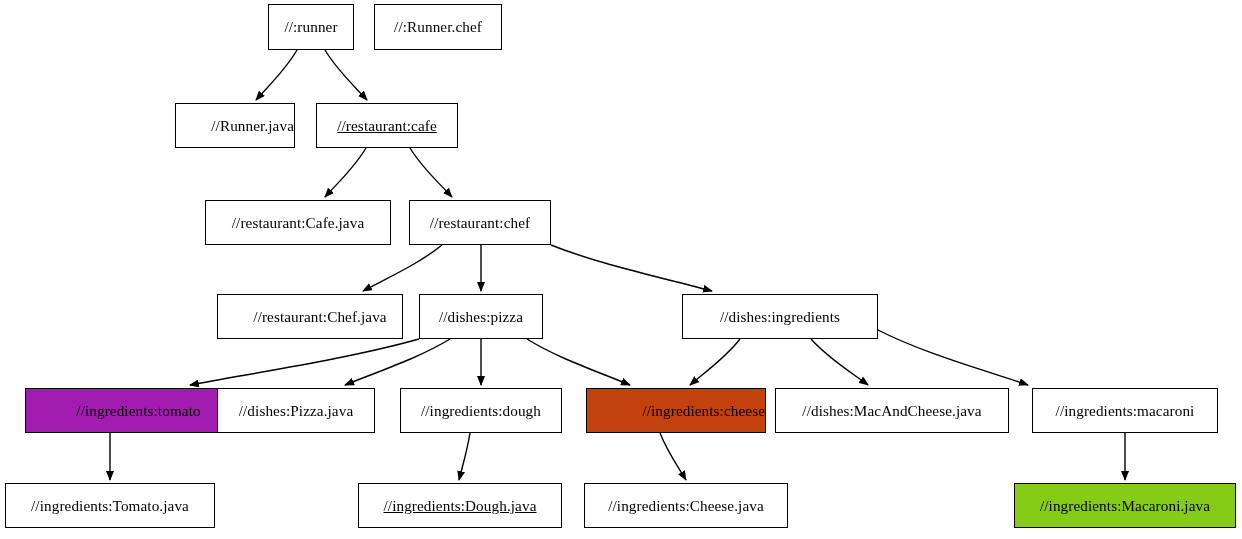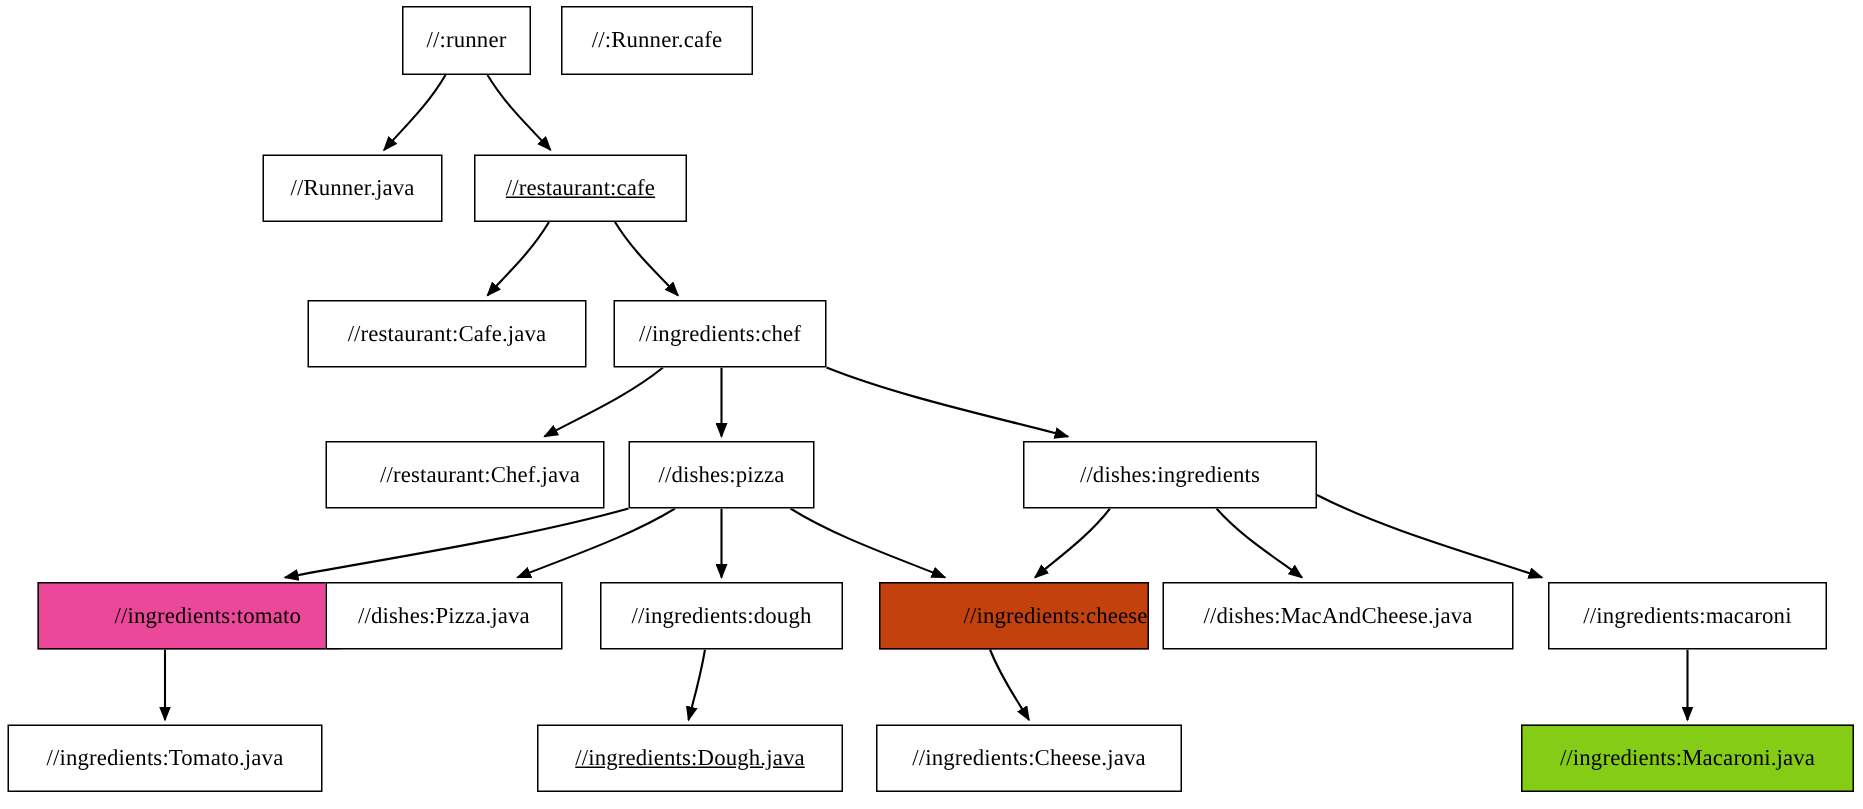--- a/index.html
+++ b/index.html
@@ -80,44 +80,44 @@
         <path d="M 660 433 C 667.8 452.74 678.2 466.84 686 480" fill="none" stroke="#000000" stroke-width="1.4" marker-end="url(#arrowhead)"></path>
         <path d="M 1125 433 C 1125 452.74 1125 466.84 1125 480" fill="none" stroke="#000000" stroke-width="1.4" marker-end="url(#arrowhead)"></path>
       </g>
   </svg>
 
   <div id="node-layer">
       <div class="graph-node" style="left: 268px; top: 4px; width: 86px; height: 46px; border-color: rgb(0, 0, 0); background: rgb(255, 255, 255);">
         <span class="node-label">//:runner</span>
       </div>
       <div class="graph-node" style="left: 374px; top: 4px; width: 128px; height: 46px; border-color: rgb(0, 0, 0); background: rgb(255, 255, 255);">
-        <span class="node-label">//:Runner.cafe</span>
+        <span class="node-label">//:Runner.chef</span>
       </div>
-      <div class="graph-node" style="left: 175px; top: 103px; width: 120px; height: 45px; border-color: rgb(0, 0, 0); background: rgb(255, 255, 255);">
+      <div class="graph-node" style="left: 175px; top: 103px; width: 120px; height: 45px; border-color: rgb(0, 0, 0); background: rgb(255, 255, 255); justify-content: flex-end;">
         <span class="node-label">//Runner.java</span>
       </div>
       <div class="graph-node" style="left: 316px; top: 103px; width: 142px; height: 45px; border-color: rgb(0, 0, 0); background: rgb(255, 255, 255); text-decoration: underline;">
         <span class="node-label">//restaurant:cafe</span>
       </div>
       <div class="graph-node" style="left: 205px; top: 200px; width: 186px; height: 45px; border-color: rgb(0, 0, 0); background: rgb(255, 255, 255);">
         <span class="node-label">//restaurant:Cafe.java</span>
       </div>
       <div class="graph-node" style="left: 409px; top: 200px; width: 142px; height: 45px; border-color: rgb(0, 0, 0); background: rgb(255, 255, 255);">
-        <span class="node-label">//ingredients:chef</span>
+        <span class="node-label">//restaurant:chef</span>
       </div>
       <div class="graph-node" style="left: 217px; top: 294px; width: 186px; height: 45px; border-color: rgb(0, 0, 0); background: rgb(255, 255, 255); padding-left: 20px;">
         <span class="node-label">//restaurant:Chef.java</span>
       </div>
       <div class="graph-node" style="left: 419px; top: 294px; width: 124px; height: 45px; border-color: rgb(0, 0, 0); background: rgb(255, 255, 255);">
         <span class="node-label">//dishes:pizza</span>
       </div>
       <div class="graph-node" style="left: 682px; top: 294px; width: 196px; height: 45px; border-color: rgb(0, 0, 0); background: rgb(255, 255, 255);">
         <span class="node-label">//dishes:ingredients</span>
       </div>
-      <div class="graph-node" style="left: 25px; top: 388px; width: 202px; height: 45px; border-color: rgb(0, 0, 0); background: #ec4899; padding-left: 25px;">
+      <div class="graph-node" style="left: 25px; top: 388px; width: 202px; height: 45px; border-color: rgb(0, 0, 0); background: #a21caf; padding-left: 25px;">
         <span class="node-label">//ingredients:tomato</span>
       </div>
       <div class="graph-node" style="left: 217px; top: 388px; width: 158px; height: 45px; border-color: rgb(0, 0, 0); background: rgb(255, 255, 255);">
         <span class="node-label">//dishes:Pizza.java</span>
       </div>
       <div class="graph-node" style="left: 400px; top: 388px; width: 162px; height: 45px; border-color: rgb(0, 0, 0); background: rgb(255, 255, 255);">
         <span class="node-label">//ingredients:dough</span>
       </div>
       <div class="graph-node" style="left: 586px; top: 388px; width: 180px; height: 45px; border-color: rgb(0, 0, 0); background: #c2410c; justify-content: flex-end;">
         <span class="node-label">//ingredients:cheese</span>

